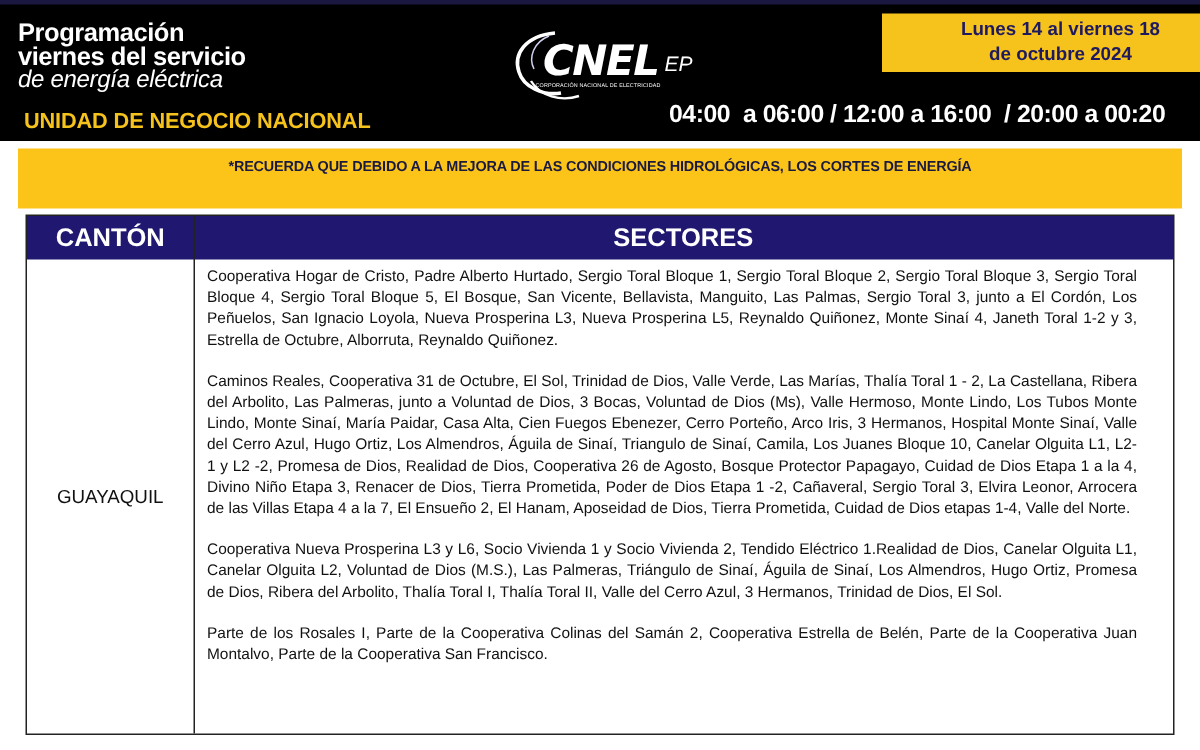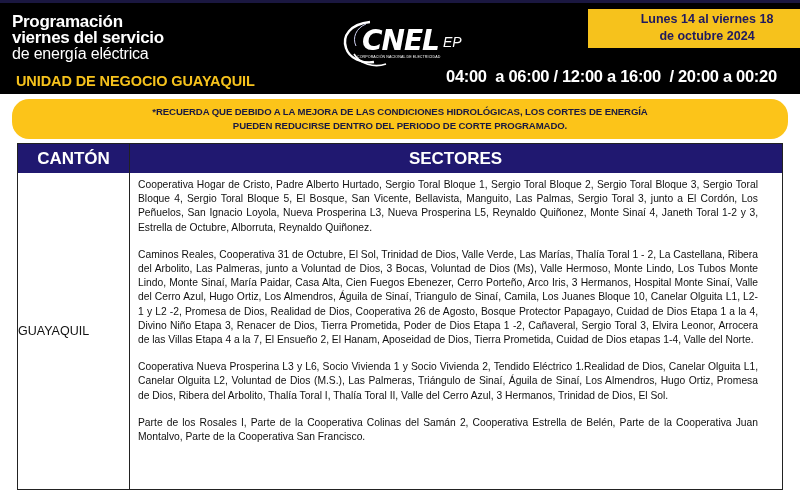--- a/index.html
+++ b/index.html
@@ -1,51 +1,51 @@
 <!DOCTYPE html>
 <html><head>
 <meta charset="utf-8">
 <style>
   html, body { margin:0; padding:0; }
   body { width:800px; height:500px; background:#ffffff; position:relative; overflow:hidden; font-family:"Liberation Sans", sans-serif; }
   .header { position:absolute; left:0; top:0; width:800px; height:94px; background:#000000; }
   .topline { position:absolute; left:0; top:0; width:800px; height:3px; background:#1a1740; }
   .title { position:absolute; left:12px; top:14px; color:#ffffff; line-height:16px; }
   .title .b { font-weight:bold; font-size:17px; letter-spacing:-0.3px; display:block; }
-  .title .n { font-size:16px; display:block; letter-spacing:-0.2px; }
+  .title .n { font-size:16px; display:block; letter-spacing:-0.2px;font-style:italic; }
   .unit { position:absolute; left:16px; top:73px; color:#f6c21c; font-weight:bold; font-size:14.5px; letter-spacing:-0.1px; }
   .logo { position:absolute; left:340px; top:18px; width:130px; height:48px; }
   .logo-text { position:absolute; left:22px; top:6px; color:#ffffff; font-weight:bold; font-style:italic; font-size:28px; letter-spacing:-1px; font-family:"DejaVu Sans", sans-serif; }
   .logo-ep { position:absolute; left:103px; top:16px; color:#ffffff; font-weight:normal; font-style:italic; font-size:14px; }
   .logo-sub { position:absolute; left:17px; top:37px; color:#ffffff; font-size:3.6px; letter-spacing:0.1px; white-space:nowrap; }
   .swoosh { position:absolute; left:0; top:0; width:130px; height:52px; }
   .datebox { position:absolute; left:588px; top:9px; width:238px; height:39px; background:#f6c21c; text-align:center; color:#1f1a60; font-weight:bold; font-size:12.5px; line-height:17px; padding-top:2px; box-sizing:border-box; }
   .hours { position:absolute; left:446px; top:67px; color:#ffffff; font-size:16.5px; font-weight:bold; letter-spacing:-0.3px; white-space:pre; }
-  .notice { position:absolute; left:12px; top:99px; width:776px; height:40px; background:#fcc419; text-align:center; color:#1a1a40; font-weight:bold; font-size:9.6px; line-height:14px; padding-top:6px; box-sizing:border-box; letter-spacing:-0.1px;border-radius:17px; }
+  .notice { position:absolute; left:12px; top:99px; width:776px; height:40px; background:#fcc419; text-align:center; color:#1a1a40; font-weight:bold; font-size:9.6px; line-height:14px; padding-top:6px; box-sizing:border-box; letter-spacing:-0.1px; }
   .table { position:absolute; left:17px; top:143px; width:766px; height:347px; border:1px solid #222; box-sizing:border-box; }
   .thead { position:absolute; left:0; top:0; width:764px; height:29px; background:#201870; }
   .th { position:absolute; top:0; height:29px; line-height:29px; color:#ffffff; font-weight:bold; font-size:17px; text-align:center; }
   .th.canton { left:0; width:111px; }
   .th.sectores { left:111px; width:653px; }
   .col-sep { position:absolute; left:111px; top:0; width:1px; height:345px; background:#222; }
-  .canton-cell { position:absolute; left:0; top:29px; width:111px; height:316px; display:flex; align-items:center; justify-content:flex-start; font-size:12.5px; color:#111; }
+  .canton-cell { position:absolute; left:0; top:29px; width:111px; height:316px; display:flex; align-items:center; justify-content:center; font-size:12.5px; color:#111; }
   .sectores-cell { position:absolute; left:120px; top:34px; width:636px; font-size:10.3px; line-height:14.2px; color:#111; text-align:justify; }
   .sectores-cell p { margin:0 16px 13px 0; }
 </style>
 </head>
 <body>
 
 <div class="header">
   <div class="topline"></div>
   <div class="title">
     <span class="b">Programación</span>
     <span class="b">viernes del servicio</span>
     <span class="n">de energía eléctrica</span>
   </div>
-  <div class="unit">UNIDAD DE NEGOCIO GUAYAQUIL</div>
+  <div class="unit">UNIDAD DE NEGOCIO NACIONAL</div>
 
   <div class="logo">
     <svg class="swoosh" viewBox="0 0 130 52">
       <path d="M30 4 C10 6 2 18 6 30 C9 40 22 46 34 44" fill="none" stroke="#ffffff" stroke-width="2.4"></path>
       <path d="M14 36 C20 46 34 50 46 46" fill="none" stroke="#ffffff" stroke-width="1.6"></path>
       <path d="M26 6 C16 10 12 20 16 28" fill="none" stroke="#cfd0f0" stroke-width="1"></path>
     </svg>
     <span class="logo-text">CNEL</span>
     <span class="logo-ep">EP</span>
     <span class="logo-sub">CORPORACIÓN NACIONAL DE ELECTRICIDAD</span>
@@ -53,21 +53,20 @@
 
   <div class="datebox">
     <div>Lunes 14 al viernes 18</div>
     <div>de octubre  2024</div>
   </div>
   <div class="hours">04:00  a 06:00 / 12:00 a 16:00  / 20:00 a 00:20</div>
 </div>
 
 <div class="notice">
   <div>*RECUERDA QUE DEBIDO A LA MEJORA DE LAS CONDICIONES HIDROLÓGICAS, LOS CORTES DE ENERGÍA</div>
-  <div>PUEDEN REDUCIRSE DENTRO DEL PERIODO DE CORTE PROGRAMADO.</div>
 </div>
 
 <div class="table">
   <div class="thead">
     <div class="th sectores">SECTORES</div>
     <div class="th canton">CANTÓN</div>
   </div>
   <div class="col-sep"></div>
   <div class="canton-cell">
     <span>GUAYAQUIL</span>

